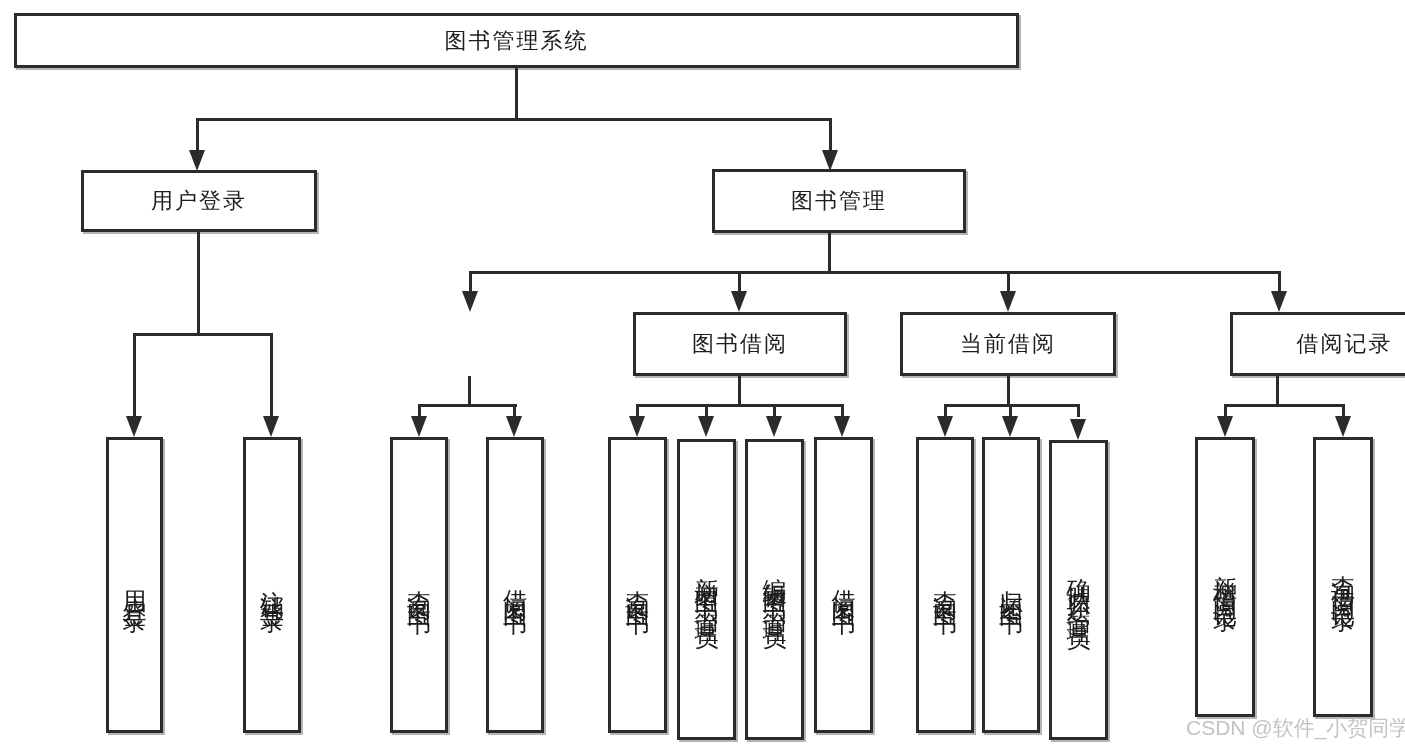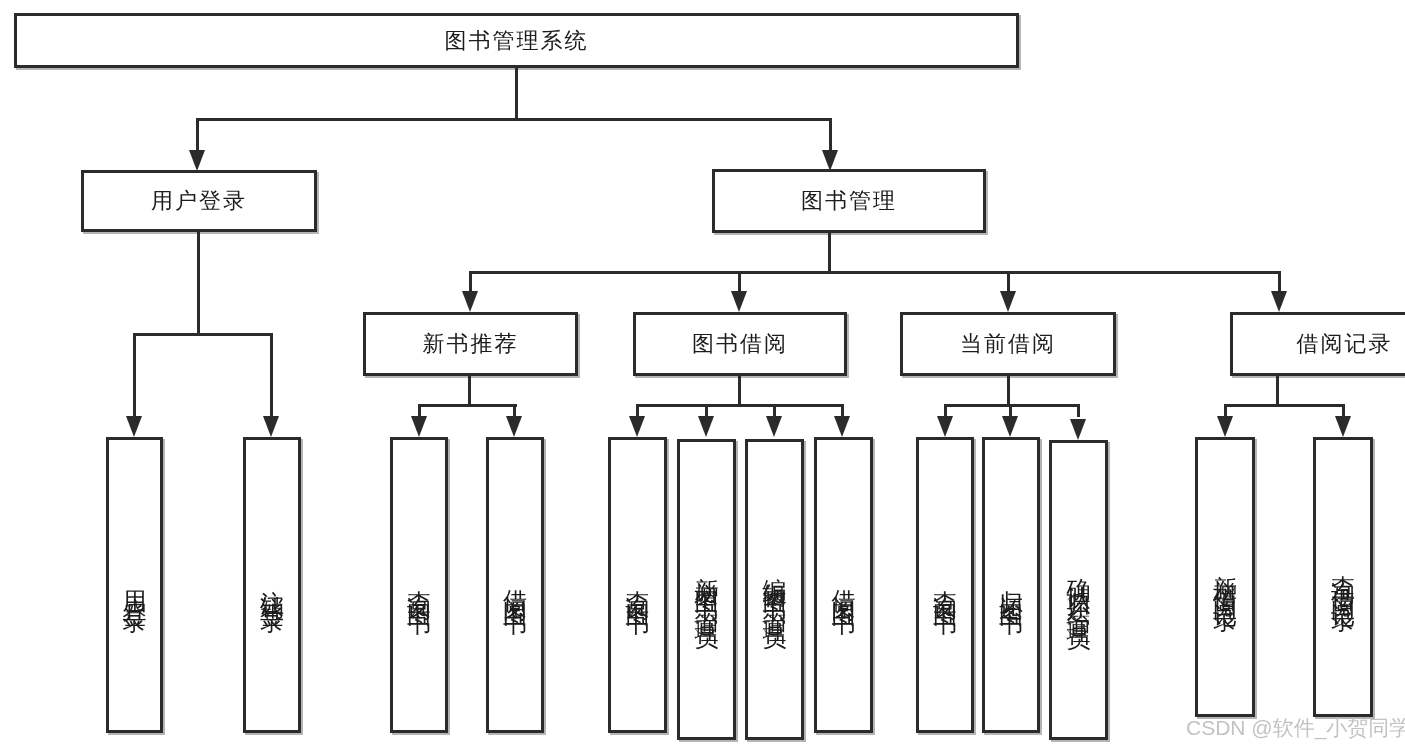--- a/index.html
+++ b/index.html
@@ -73,41 +73,40 @@
   <div class="box hbox" style="left:14px; top:13px; width:1005px; height:55px;">图书管理系统</div>
 
   <div class="vline" style="left:515px; top:68px; height:53px;"></div>
   <div class="hline" style="left:196px; top:118px; width:636px;"></div>
   <div class="vline" style="left:196px; top:118px; height:34px;"></div>
   <div class="ahead" style="left:189px; top:150px;"></div>
   <div class="vline" style="left:829px; top:118px; height:34px;"></div>
   <div class="ahead" style="left:822px; top:150px;"></div>
 
   <div class="box hbox" style="left:81px; top:170px; width:236px; height:62px;">用户登录</div>
-  <div class="box hbox" style="left:712px; top:169px; width:274px; height:64px;">图书管理</div>
+  <div class="box hbox" style="left:712px; top:169px; width:254px; height:64px;">图书管理</div>
 
   <div class="vline" style="left:197px; top:232px; height:104px;"></div>
   <div class="hline" style="left:133px; top:333px; width:140px;"></div>
   <div class="vline" style="left:133px; top:333px; height:84px;"></div>
   <div class="ahead" style="left:126px; top:416px;"></div>
   <div class="vline" style="left:270px; top:333px; height:84px;"></div>
   <div class="ahead" style="left:263px; top:416px;"></div>
 
   <div class="vline" style="left:828px; top:233px; height:40px;"></div>
   <div class="hline" style="left:469px; top:271px; width:812px;"></div>
   <div class="vline" style="left:469px; top:271px; height:21px;"></div>
   <div class="ahead" style="left:462px; top:291px;"></div>
   <div class="vline" style="left:738px; top:271px; height:21px;"></div>
   <div class="ahead" style="left:731px; top:291px;"></div>
   <div class="vline" style="left:1007px; top:271px; height:21px;"></div>
   <div class="ahead" style="left:1000px; top:291px;"></div>
   <div class="vline" style="left:1278px; top:271px; height:21px;"></div>
   <div class="ahead" style="left:1271px; top:291px;"></div>
 
-  <div class="box hbox" style="left:363px; top:312px; width:215px; height:64px;">新书推荐</div>
   <div class="box hbox" style="left:900px; top:312px; width:216px; height:64px;">当前借阅</div>
   <div class="box hbox" style="left:633px; top:312px; width:214px; height:64px;">图书借阅</div>
   <div class="box hbox" style="left:1230px; top:312px; width:201px; height:64px;padding-left:28px;">借阅记录</div>
 
   <div class="vline" style="left:468px; top:376px; height:30px;"></div>
   <div class="hline" style="left:418px; top:404px; width:99px;"></div>
   <div class="vline" style="left:418px; top:404px; height:13px;"></div>
   <div class="ahead" style="left:411px; top:416px;"></div>
   <div class="vline" style="left:513px; top:404px; height:13px;"></div>
   <div class="ahead" style="left:506px; top:416px;"></div>

